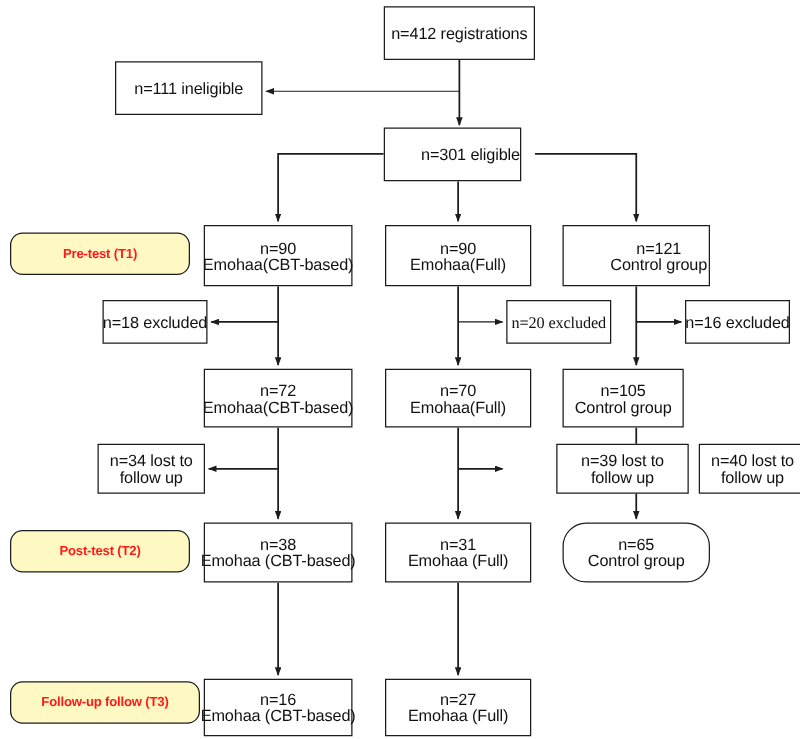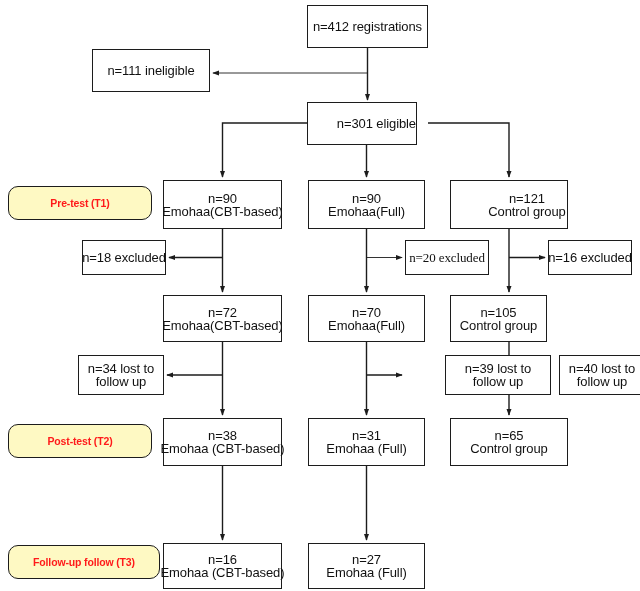--- a/index.html
+++ b/index.html
@@ -169,21 +169,21 @@
     </div>
 
   <div class="node" style="left: 163px; top: 418px; width: 119px; height: 48px;">
       <span class="ln">n=38</span>
       <span class="ln">Emohaa (CBT-based)</span>
     </div>
   <div class="node" style="left: 308px; top: 418px; width: 117px; height: 48px;">
       <span class="ln">n=31</span>
       <span class="ln">Emohaa (Full)</span>
     </div>
-  <div class="node" style="left: 450px; top: 418px; width: 118px; height: 48px;">
+  <div class="node" style="left: 450px; top: 418px; width: 118px; height: 48px; border-radius: 19px;">
       <span class="ln">n=65</span>
       <span class="ln">Control group</span>
     </div>
 
   <div class="node" style="left: 163px; top: 543px; width: 119px; height: 46px;">
       <span class="ln">n=16</span>
       <span class="ln">Emohaa (CBT-based)</span>
     </div>
   <div class="node" style="left: 308px; top: 543px; width: 117px; height: 46px;">
       <span class="ln">n=27</span>

